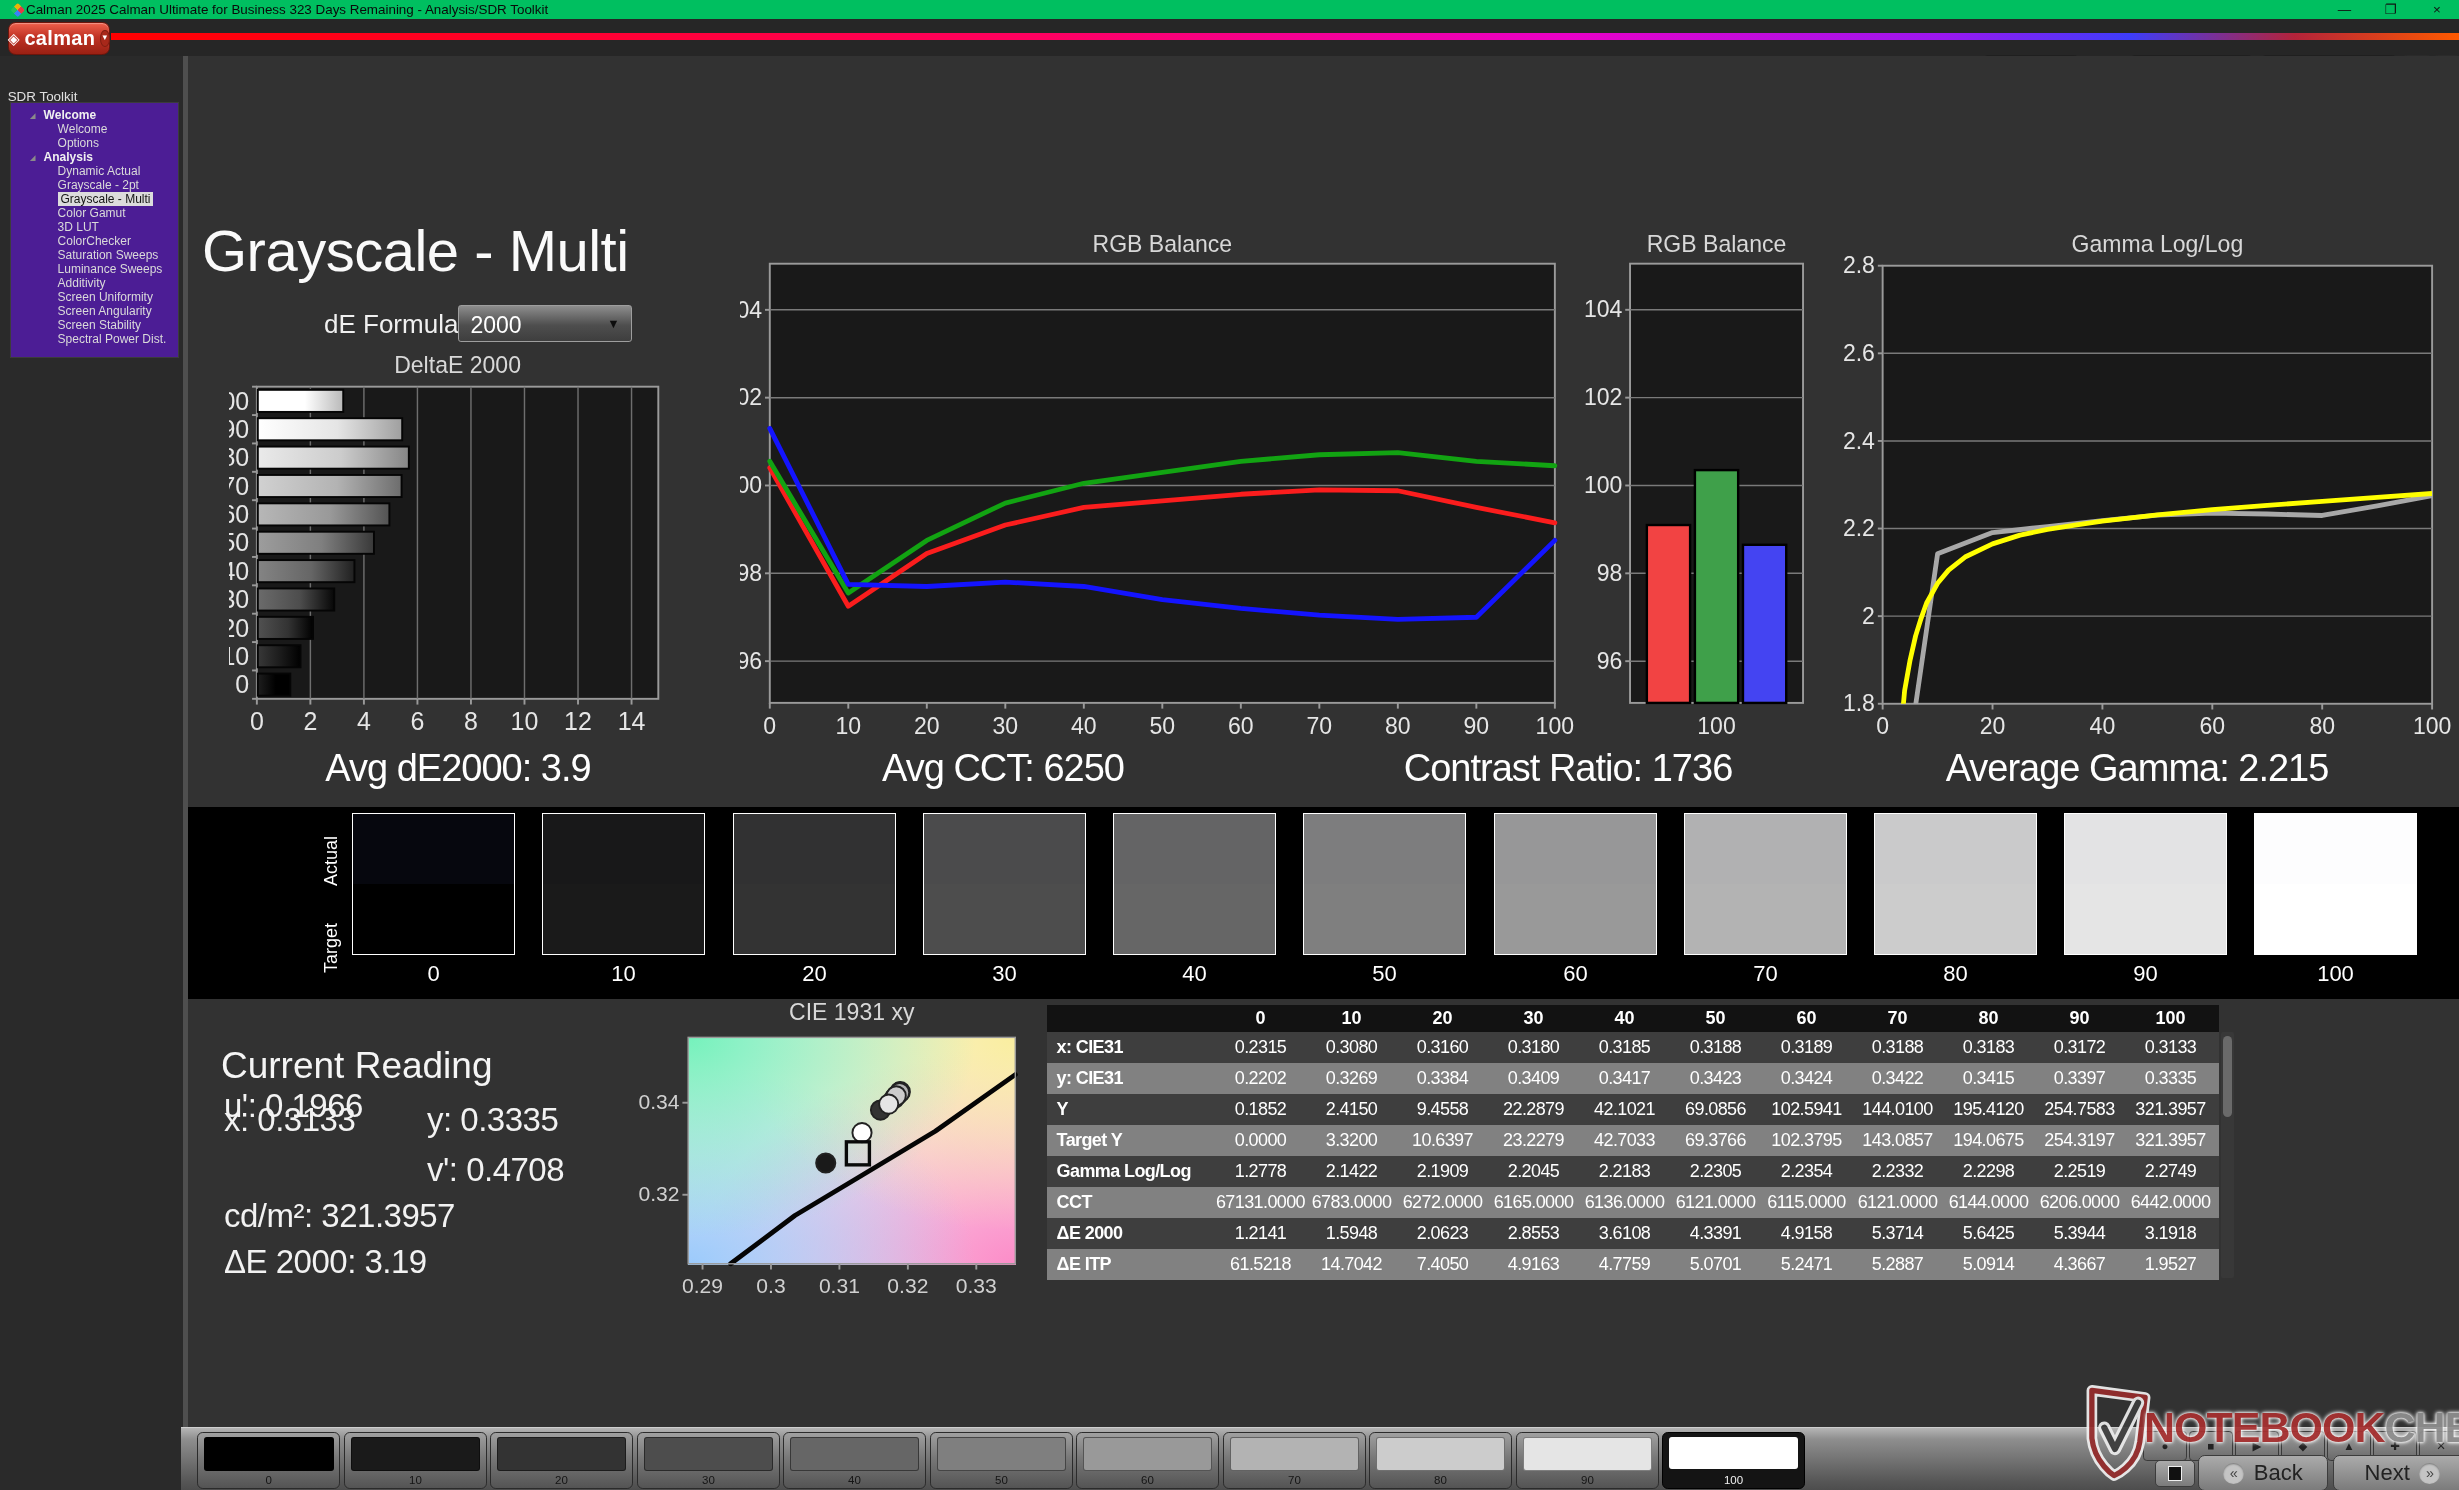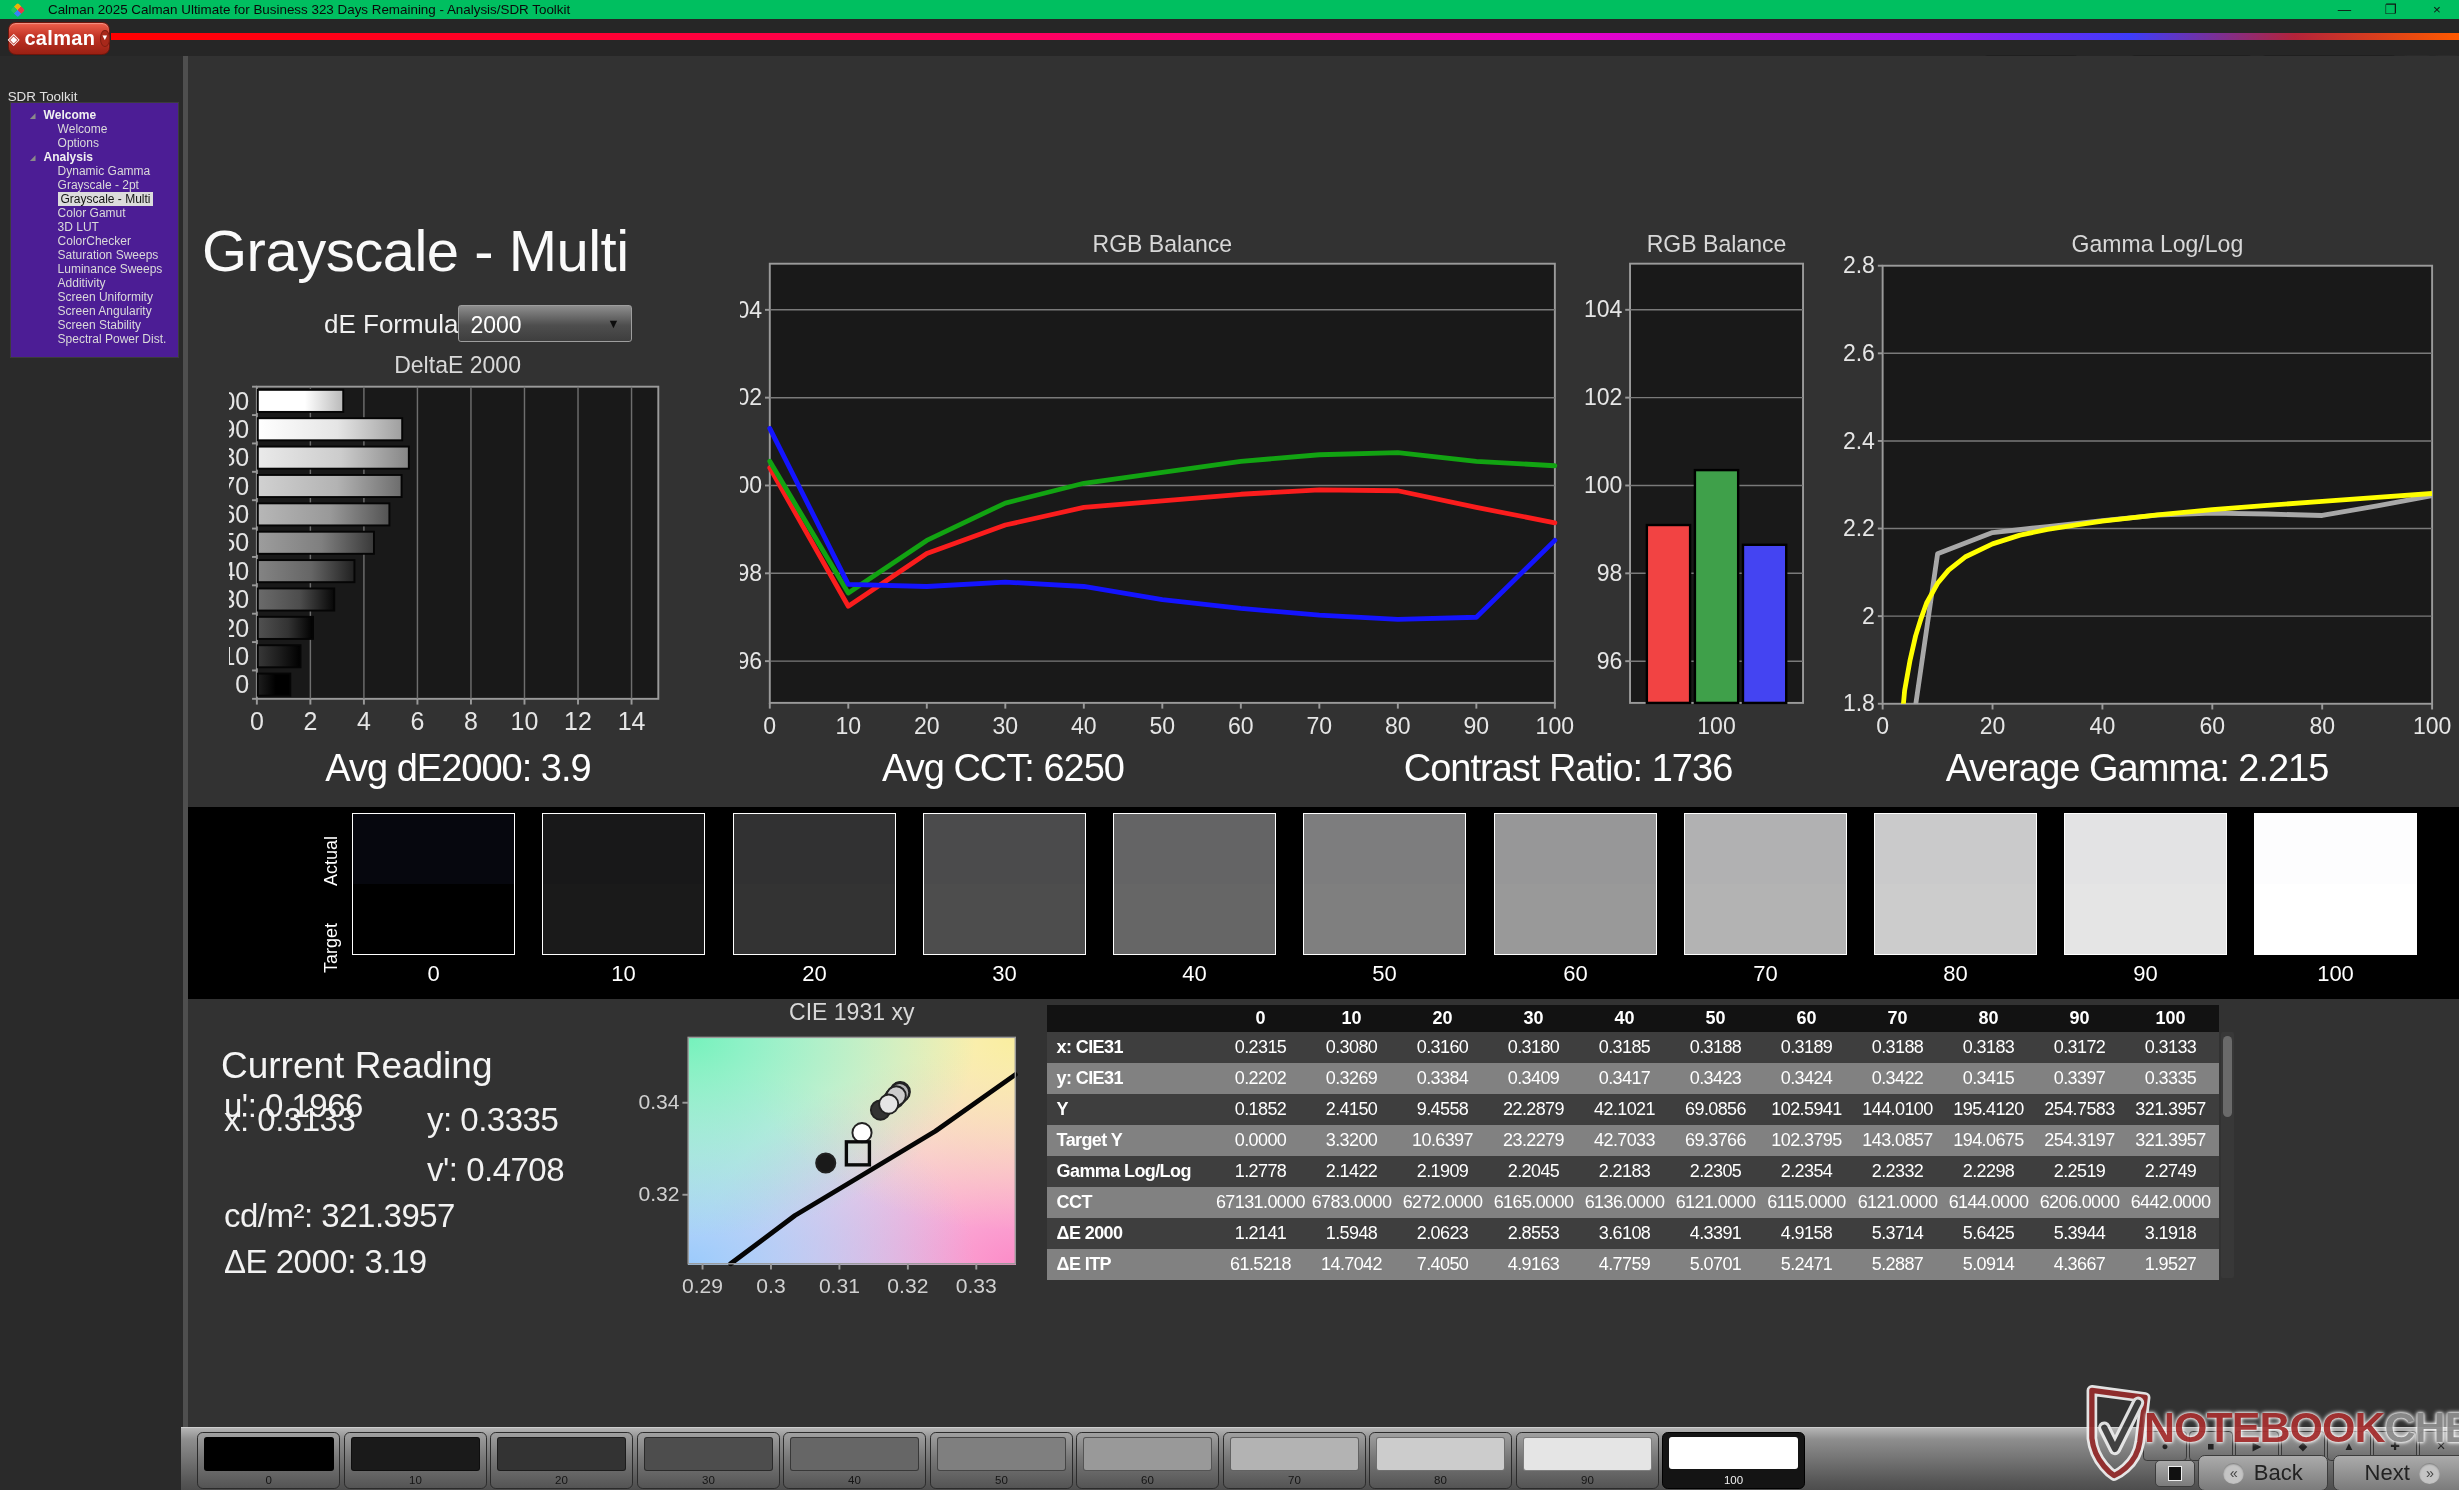--- a/index.html
+++ b/index.html
@@ -4,21 +4,21 @@
 <style>
   html,body{margin:0;padding:0;background:#000;}
   #app{position:relative;width:2459px;height:1491px;background:#2a2a2a;overflow:hidden;
        font-family:"Liberation Sans",sans-serif;color:#eee;}
   .abs{position:absolute;}
 
   
   .titlebar{left:0;top:0;width:2459px;height:19px;background:#00bf60;display:flex;align-items:center;}
   .app-icon{width:11.5px;height:11.5px;margin-left:11.5px;border-radius:1.9px;transform:rotate(45deg) scale(.85);
             background:conic-gradient(#e63946 0 25%,#3b82f6 0 50%,#22c55e 0 75%,#eab308 0);}
-  .title-text{color:#0a0a0a;font-size:13.4px;margin-left:25px;white-space:nowrap;}
+  .title-text{color:#0a0a0a;font-size:13.4px;margin-left:3px;white-space:nowrap;}
   .win-controls{margin-left:auto;display:flex;gap:29px;margin-right:13.4px;}
   .win-controls span{color:#111;font-size:13.4px;line-height:19px;width:17.3px;text-align:center;cursor:default;}
 
   
   .logobar{left:0;top:19px;width:2459px;height:37px;background:#262626;}
   .brand-btn{position:absolute;left:7.7px;top:2.9px;width:100px;height:31px;border-radius:7.7px;
              background:linear-gradient(180deg,#ef5f4b,#c03325 45%,#9a2013);border:1px solid #6e150b;
              box-shadow:inset 0 1px 1px rgba(255,255,255,.35);display:flex;align-items:center;justify-content:center;gap:4.8px;}
   .brand-diamond{color:#fff;font-size:15.4px;line-height:15.4px;}
   .brand-text{color:#fff;font-size:20px;font-weight:bold;letter-spacing:0.3px;}
@@ -178,21 +178,21 @@
   <div class="tool-btn" style="left:2401px;width:30px;font-size:16.3px;line-height:32px;">⚙</div>
   <div class="tool-btn" style="left:2432px;width:27px;font-size:11.5px;line-height:32px;">◀</div>
 
   <div class="abs sidebar">
     <div class="sidebar-title">SDR Toolkit</div>
     <div class="tree" id="tree">
         <div class="tree-row tree-group"><span class="tri">◢</span><span class="lbl">Welcome</span></div>
         <div class="tree-row tree-child"><span class="lbl">Welcome</span></div>
         <div class="tree-row tree-child"><span class="lbl">Options</span></div>
         <div class="tree-row tree-group"><span class="tri">◢</span><span class="lbl">Analysis</span></div>
-        <div class="tree-row tree-child"><span class="lbl">Dynamic Gamma</span></div>
+        <div class="tree-row tree-child"><span class="lbl">Dynamic Actual</span></div>
         <div class="tree-row tree-child"><span class="lbl">Grayscale - 2pt</span></div>
         <div class="tree-row tree-child"><span class="lbl sel">Grayscale - Multi</span></div>
         <div class="tree-row tree-child"><span class="lbl">Color Gamut</span></div>
         <div class="tree-row tree-child"><span class="lbl">3D LUT</span></div>
         <div class="tree-row tree-child"><span class="lbl">ColorChecker</span></div>
         <div class="tree-row tree-child"><span class="lbl">Saturation Sweeps</span></div>
         <div class="tree-row tree-child"><span class="lbl">Luminance Sweeps</span></div>
         <div class="tree-row tree-child"><span class="lbl">Additivity</span></div>
         <div class="tree-row tree-child"><span class="lbl">Screen Uniformity</span></div>
         <div class="tree-row tree-child"><span class="lbl">Screen Angularity</span></div>

